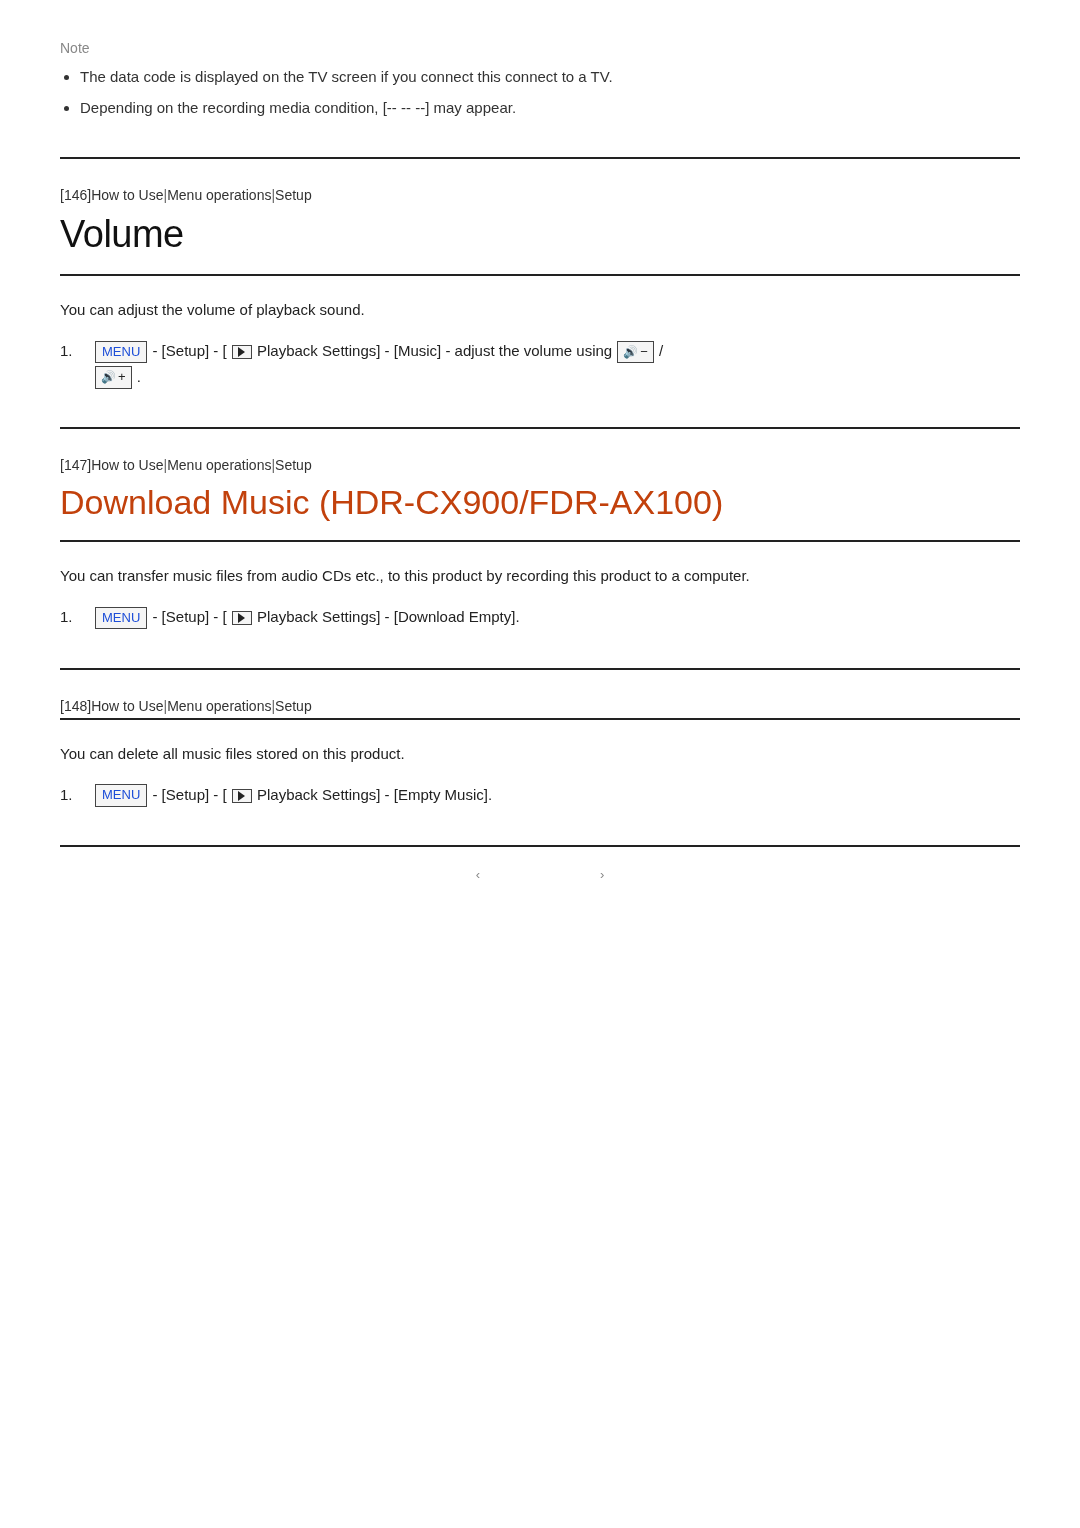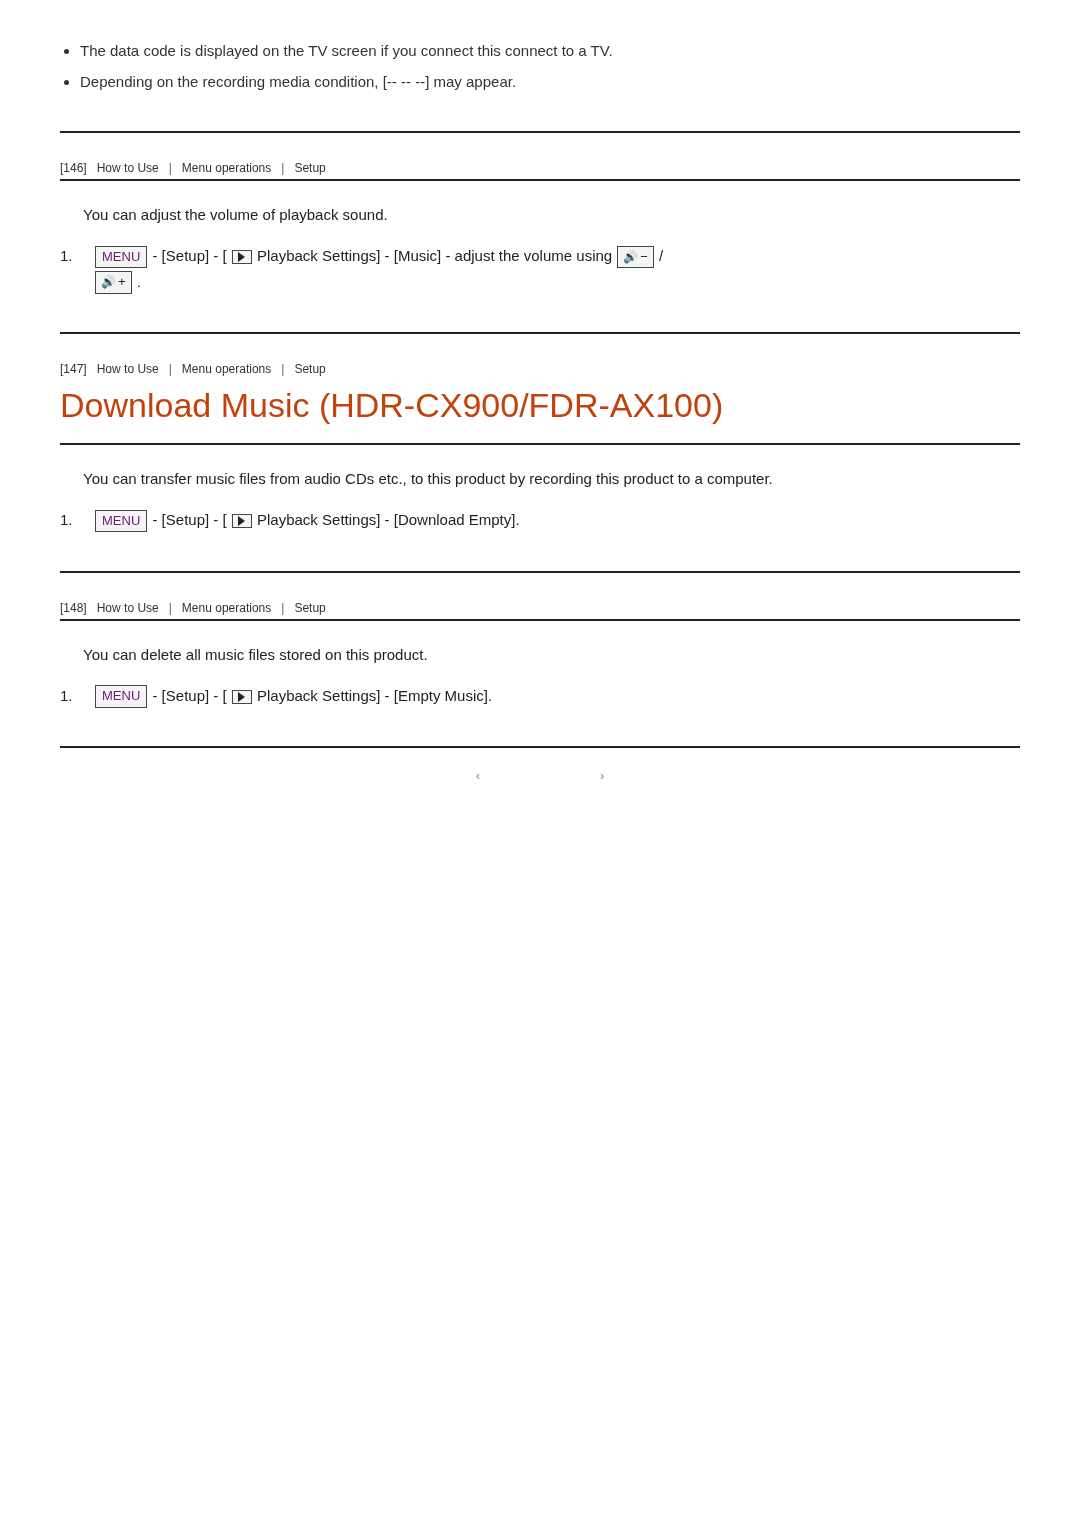--- a/index.html
+++ b/index.html
@@ -52,25 +52,24 @@
       margin: 0;
     }
 
     
     .section-block {
       padding: 0;
     }
 
     .section-breadcrumb {
       padding: 28px 0 4px 0;
-      font-size: 12px;
+      font-size: 14px;
       color: #333333;
       display: flex;
       align-items: flex-start;
-      gap: 10px;
     }
 
     .breadcrumb-sep {
       color: #666666;
     }
 
     .section-title {
       font-size: 38px;
       font-weight: normal;
       color: #111111;
@@ -87,21 +86,20 @@
 
     .section-body {
       padding: 22px 0 30px 0;
     }
 
     .section-body p {
       font-size: 15px;
       color: #222222;
       line-height: 1.6;
       margin-bottom: 16px;
-      margin-left: 23px;
     }
 
     .step-list {
       list-style: none;
       padding-left: 0;
       margin-top: 8px;
     }
 
     .step-list li {
       display: flex;
@@ -123,21 +121,21 @@
     }
 
     
     .key-btn {
       display: inline-block;
       border: 1.5px solid #444444;
       padding: 1px 6px;
       font-size: 13px;
       font-family: Arial, Helvetica, sans-serif;
       background: #f5f5f5;
-      color: #701a75;
+      color: #1d4ed8;
       margin: 0 1px;
       vertical-align: middle;
       line-height: 1.4;
     }
 
     .icon-btn {
       display: inline-flex;
       align-items: center;
       justify-content: center;
       border: 1.5px solid #444444;
@@ -177,37 +175,39 @@
       font-size: 13px;
       color: #888888;
     }
   </style>
 </head>
 <body>
 
 <div class="page-container">
 
   <div class="note-section">
+    <div class="note-label">Note</div>
     <ul class="note-list">
       <li>The data code is displayed on the TV screen if you connect this connect to a TV.</li>
       <li>Depending on the recording media condition, [-- -- --] may appear.</li>
     </ul>
   </div>
 
   <hr class="divider">
 
   <div class="section-block">
     <div class="section-breadcrumb">
       <span>[146]</span>
       <span>How to Use</span>
       <span class="breadcrumb-sep">|</span>
       <span>Menu operations</span>
       <span class="breadcrumb-sep">|</span>
       <span>Setup</span>
     </div>
+    <h1 class="section-title">Volume</h1>
   </div>
 
   <hr class="divider">
 
   <div class="section-body">
     <p>You can adjust the volume of playback sound.</p>
     <ol class="step-list">
       <li>
         <span class="step-number">1.</span>
         <span class="step-content">

